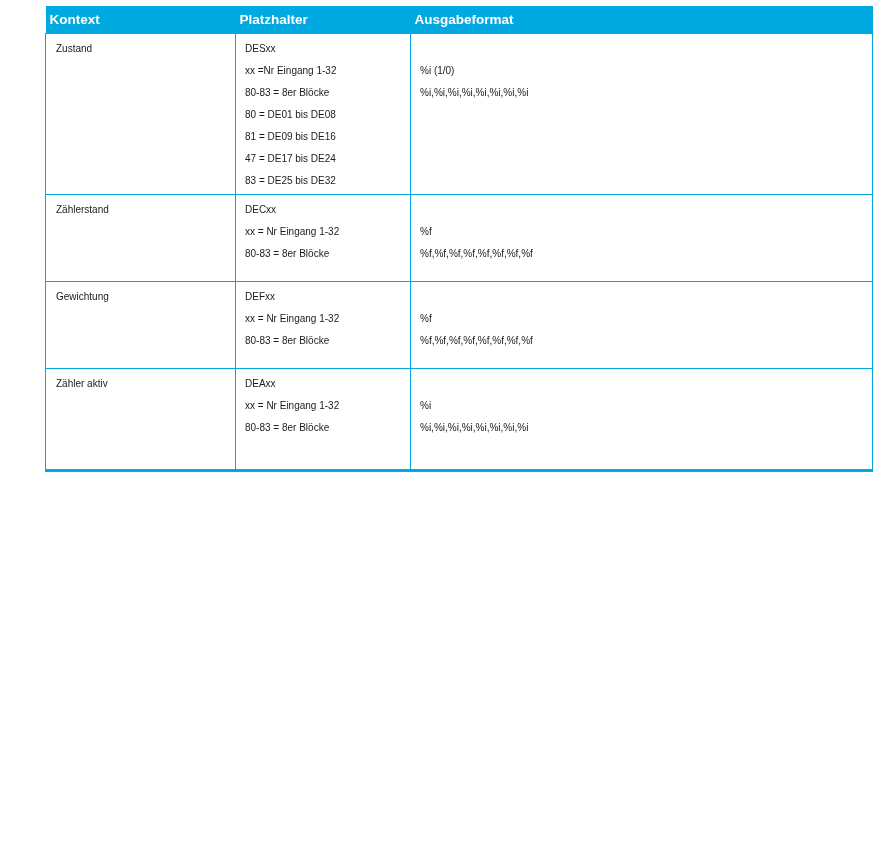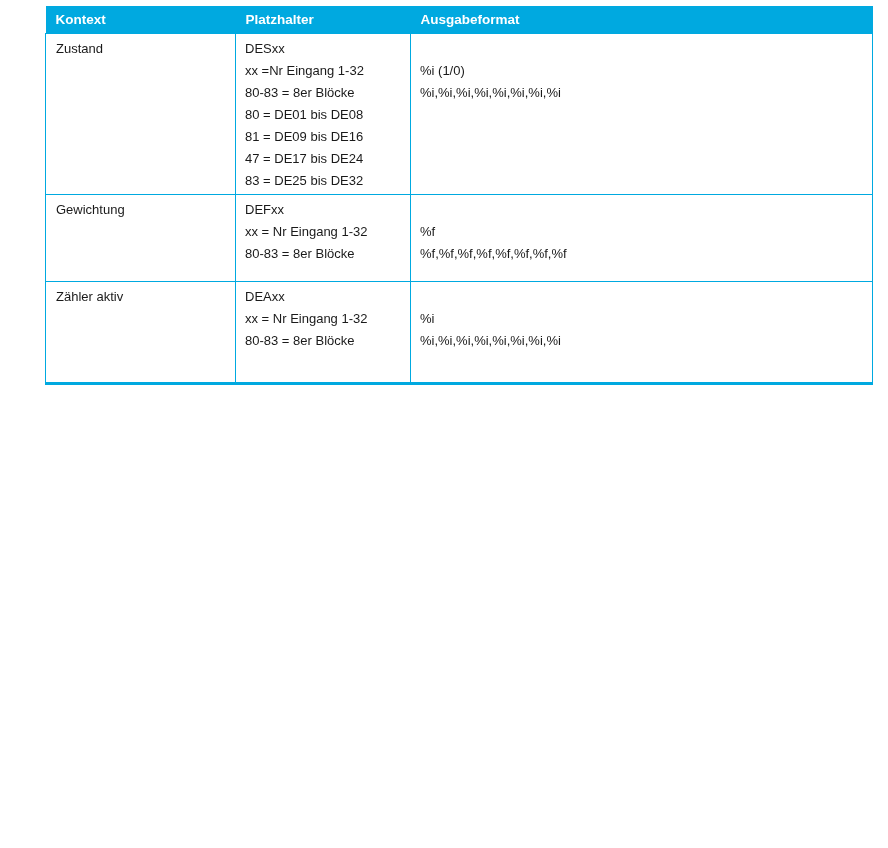--- a/index.html
+++ b/index.html
@@ -26,28 +26,28 @@
   }
   col.c1 { width: 190px; }
   col.c2 { width: 175px; }
   col.c3 { width: 462px; }
   th {
     background: var(--accent);
     color: #ffffff;
     font-weight: bold;
     font-size: 13.5px;
     text-align: left;
-    padding: 6px 8px 5px 10px;
+    padding: 6px 8px 5px 4px;
     border: none;
     height: 27px;
   }
   td {
     border: 1px solid var(--accent);
     vertical-align: top;
-    font-size: 13px;
+    font-size: 10px;
     padding: 4px 8px 16px 9px;
   }
   td.kontext-cell { padding-left: 10px; }
   td.ausgabe-cell { }
   tbody tr:first-child td { padding-bottom: 2px; }
   tbody tr:last-child td { padding-bottom: 30px; }
   .line {
     min-height: 22px;
     line-height: 22px;
     white-space: nowrap;
@@ -86,20 +86,35 @@
             <div class="line">83 = DE25 bis DE32</div>
           </td>
           <td class="ausgabe-cell">
             <div class="line"></div>
             <div class="line">%i (1/0)</div>
             <div class="line">%i,%i,%i,%i,%i,%i,%i,%i</div>
           </td>
         </tr>
         <tr>
           <td class="kontext-cell">
+            <div class="line">Zählerstand</div>
+          </td>
+          <td class="platzhalter-cell">
+            <div class="line">DECxx</div>
+            <div class="line">xx = Nr Eingang 1-32</div>
+            <div class="line">80-83 = 8er Blöcke</div>
+          </td>
+          <td class="ausgabe-cell">
+            <div class="line"></div>
+            <div class="line">%f</div>
+            <div class="line">%f,%f,%f,%f,%f,%f,%f,%f</div>
+          </td>
+        </tr>
+        <tr>
+          <td class="kontext-cell">
             <div class="line">Gewichtung</div>
           </td>
           <td class="platzhalter-cell">
             <div class="line">DEFxx</div>
             <div class="line">xx = Nr Eingang 1-32</div>
             <div class="line">80-83 = 8er Blöcke</div>
           </td>
           <td class="ausgabe-cell">
             <div class="line"></div>
             <div class="line">%f</div>

